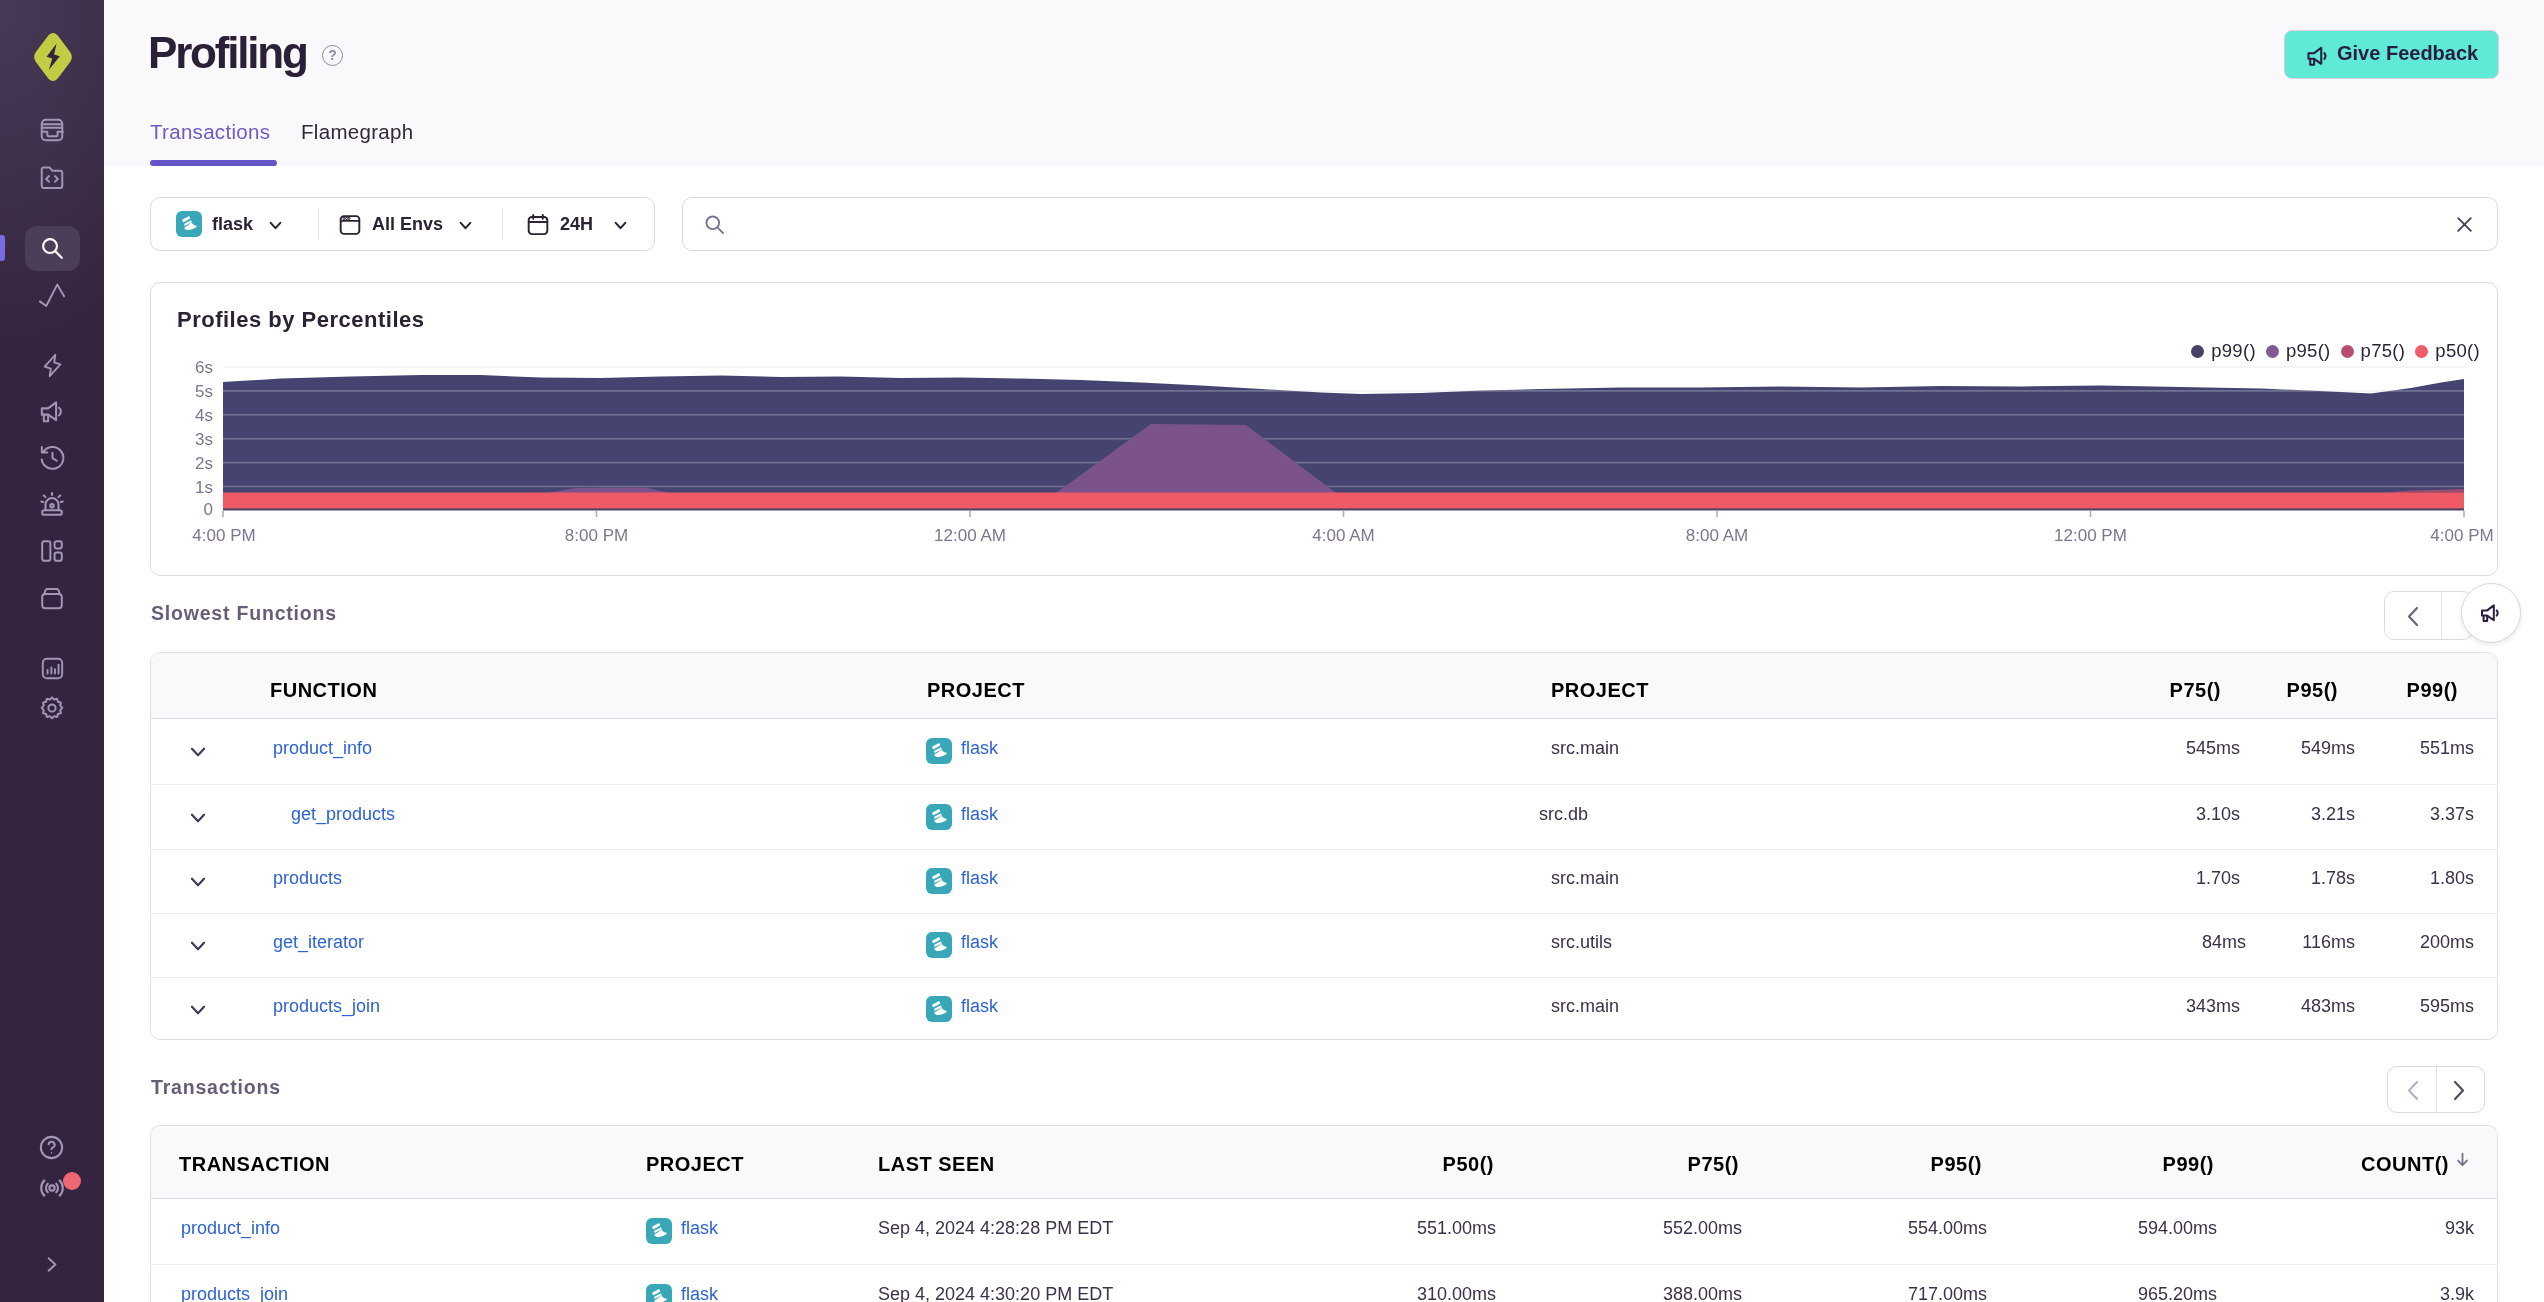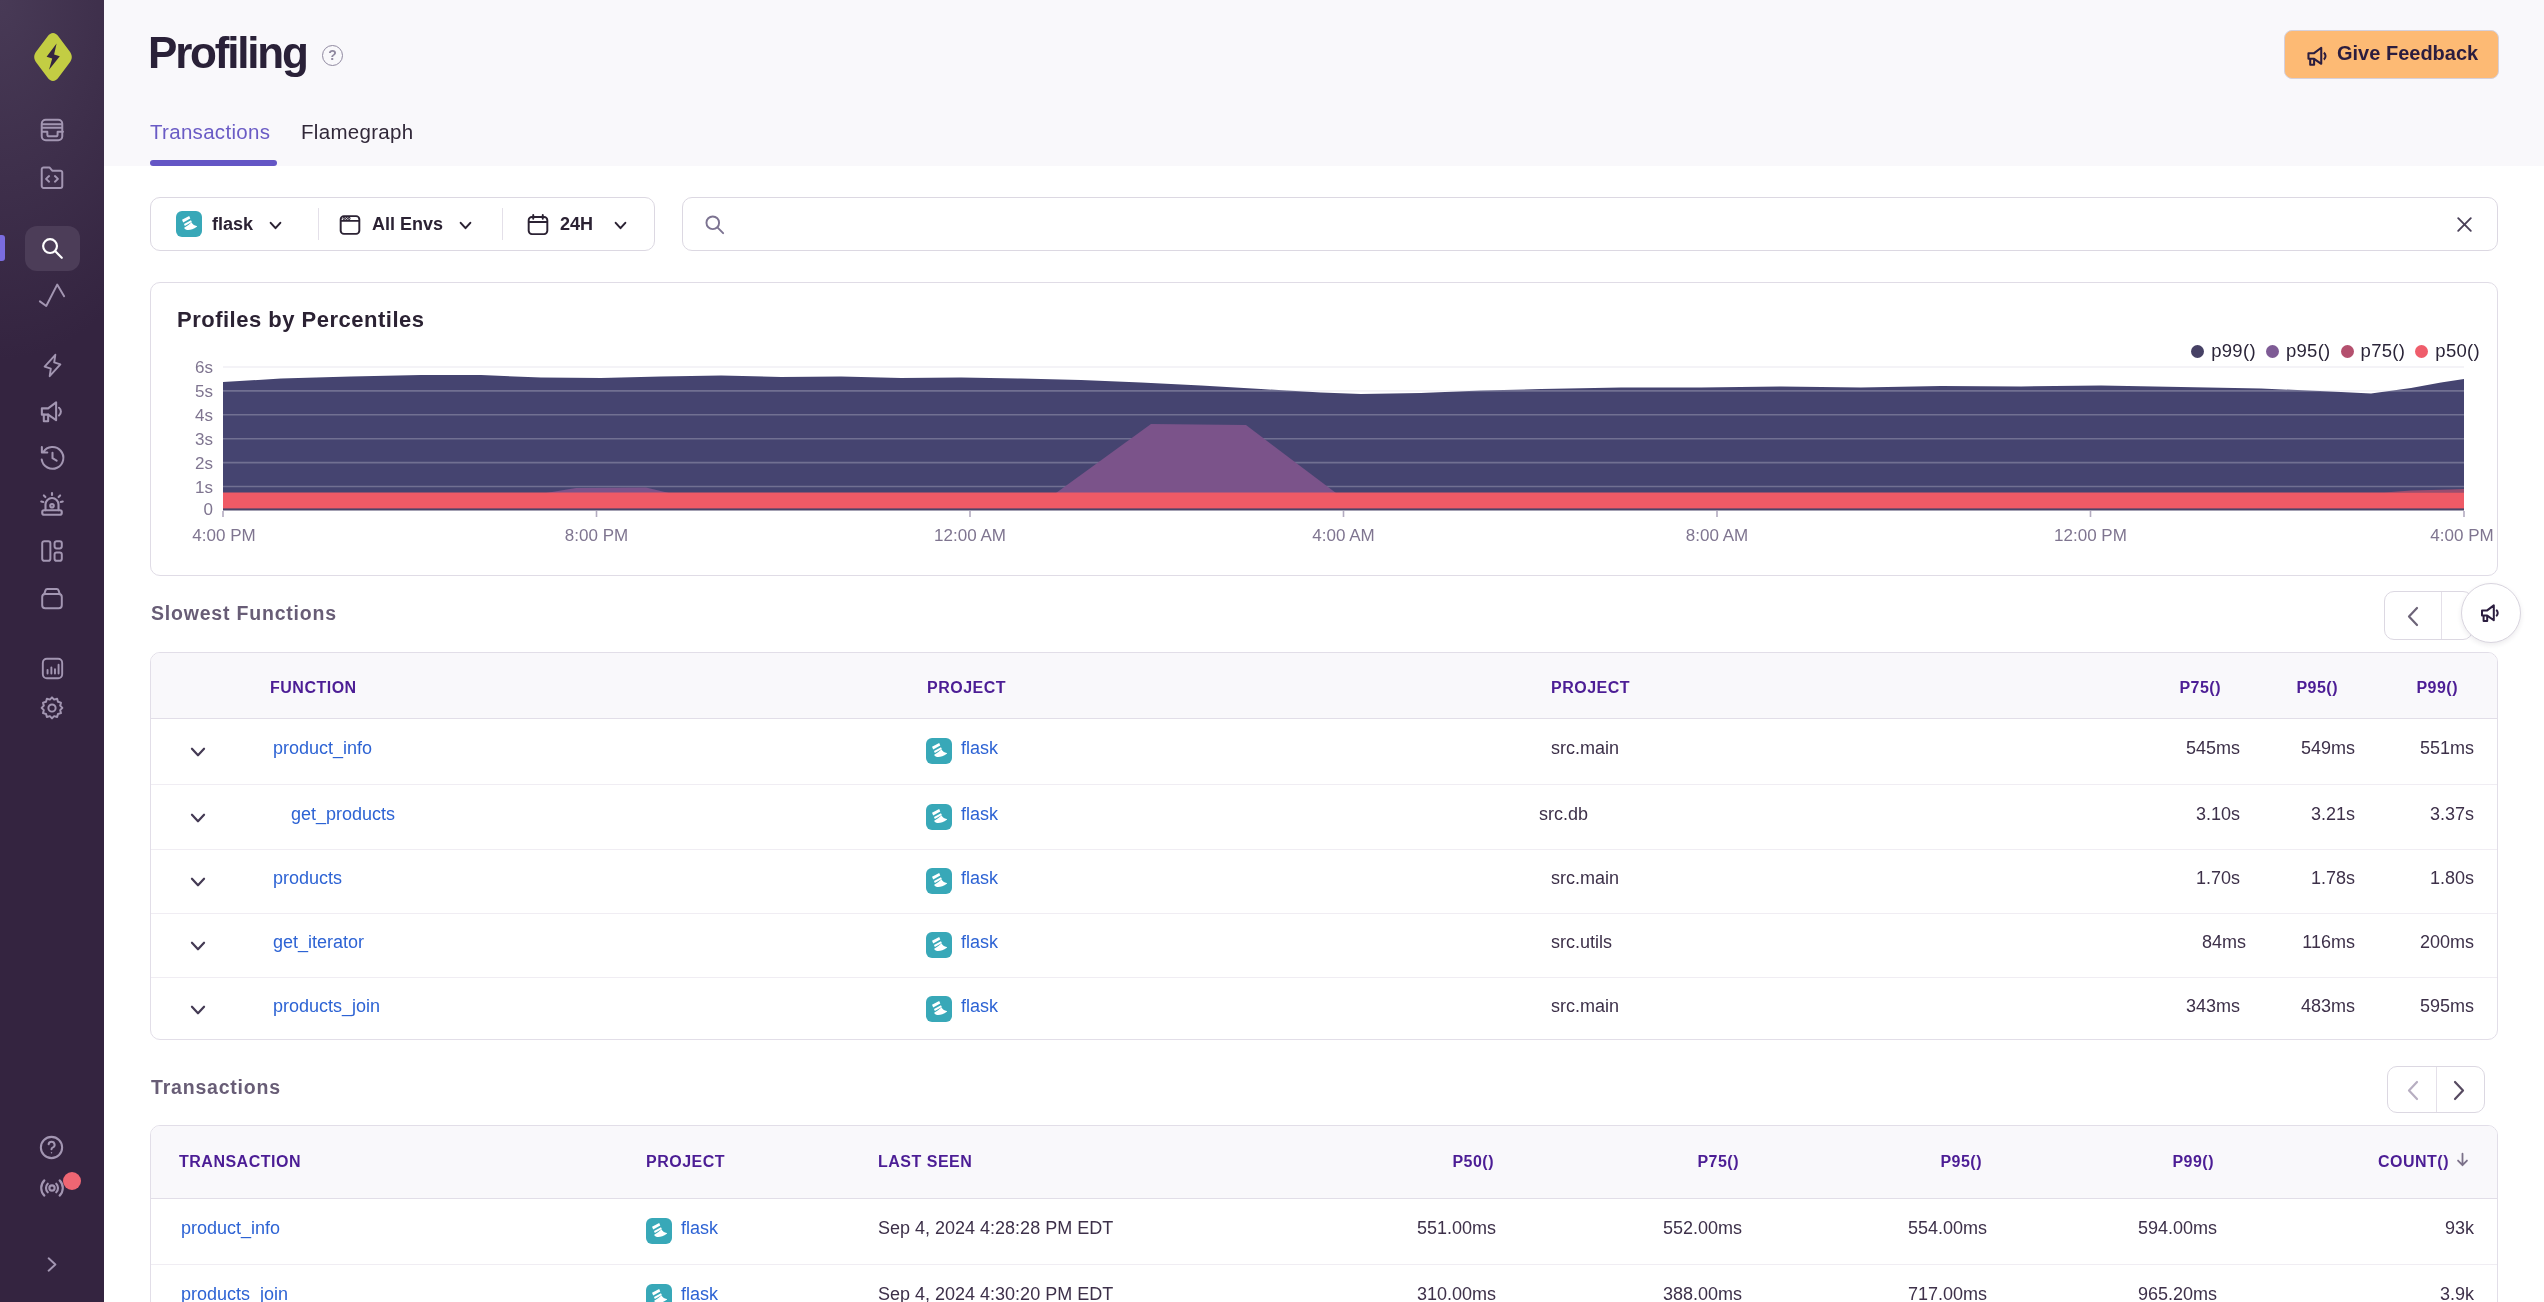--- a/index.html
+++ b/index.html
@@ -15,21 +15,21 @@
   #searchbox-hl { position:absolute; left:25px; top:226px; width:55px; height:45px; border-radius:12px; background:#4c3d58; }
   #active-bar { position:absolute; left:0; top:235px; width:5px; height:26px; border-radius:0 3px 3px 0; background:#7a6ce0; }
   #reddot { position:absolute; left:63px; top:1172px; width:18px; height:18px; border-radius:50%; background:#ef6673; }
 
   
   #hband { position:absolute; left:104px; top:0; right:0; height:166px; background:#f9f8fb; }
   #title { position:absolute; left:148px; top:28px; font-size:44px; font-weight:700; color:#2a2138; letter-spacing:-2.2px; }
   #helpc { position:absolute; left:322px; top:45px; width:21px; height:21px; border:1.6px solid #9089a0; border-radius:50%;
     color:#9089a0; font-size:14px; font-weight:700; text-align:center; line-height:18px; }
   #feedback { position:absolute; left:2284px; top:30px; width:215px; height:49px; border:1px solid #d5d0db;
-    border-radius:8px; background:#fdba74; }
+    border-radius:8px; background:#5eead4; }
   #feedback span { position:absolute; left:52px; top:11px; font-size:20px; font-weight:700; color:#2b1d3f; }
   #feedback svg { position:absolute; left:20px; top:12px; }
   .tab { position:absolute; top:120px; font-size:20.5px; font-weight:400; letter-spacing:0.3px; }
   #tab1 { left:150px; color:#6a5bc5; }
   #tab2 { left:301px; color:#312839;text-align:center; }
   #tabline { position:absolute; left:150px; top:160px; width:127px; height:6px; border-radius:3px; background:#6456c5; }
 
   
   .fbox { position:absolute; top:197px; height:54px; background:#fff; border:1px solid #dcd8e2; border-radius:10px; }
   #filters { left:150px; width:505px; }
@@ -44,21 +44,21 @@
   #charttitle { position:absolute; left:26px; top:24px; font-size:22px; font-weight:700; color:#2b2233; letter-spacing:0.5px; }
   #legend { position:absolute; right:17px; top:57px; display:flex; align-items:center; gap:10px; font-size:18.5px; color:#2a2438; font-weight:500; letter-spacing:0.3px; }
   .ldot { display:inline-block; width:13px; height:13px; border-radius:50%; margin-right:7px; vertical-align:-1px; }
 
   
   .sechead { position:absolute; left:151px; font-size:19.5px; font-weight:700; color:#685d76; letter-spacing:0.8px; }
   .pager { position:absolute; background:#fff; border:1px solid #dcd8e2; border-radius:10px; }
   .pager .pdiv { position:absolute; left:50%; top:0; width:1px; height:100%; background:#e4e0e9; }
   .tpanel { position:absolute; left:150px; width:2348px; background:#fff; border:1px solid #e2dee8; border-radius:10px; overflow:hidden; }
   .thead { position:absolute; left:0; right:0; top:0; background:#f9f8fb; border-bottom:1px solid #e2dee8; }
-  .th { position:absolute; font-size:16px; font-weight:700; color:#4c1d95; letter-spacing:0.5px; }
+  .th { position:absolute; font-size:20px; font-weight:700; color:#000000; letter-spacing:0.5px; }
   .trow { position:absolute; left:0; right:0; border-top:1px solid #f0edf3; }
   .trow.first { border-top:none; }
   .td { position:absolute; font-size:18px; color:#3d3049; white-space:nowrap; }
   .td.link { color:#2d63d4; }
   .flask-ic { position:absolute; width:26px; height:26px; }
   .fab { position:absolute; width:60px; height:60px; border-radius:50%; background:#fff; border:1px solid #d9d5df; box-shadow:0 2px 5px rgba(40,30,60,0.09); }
 </style>
 </head>
 <body>
 <div id="page">

